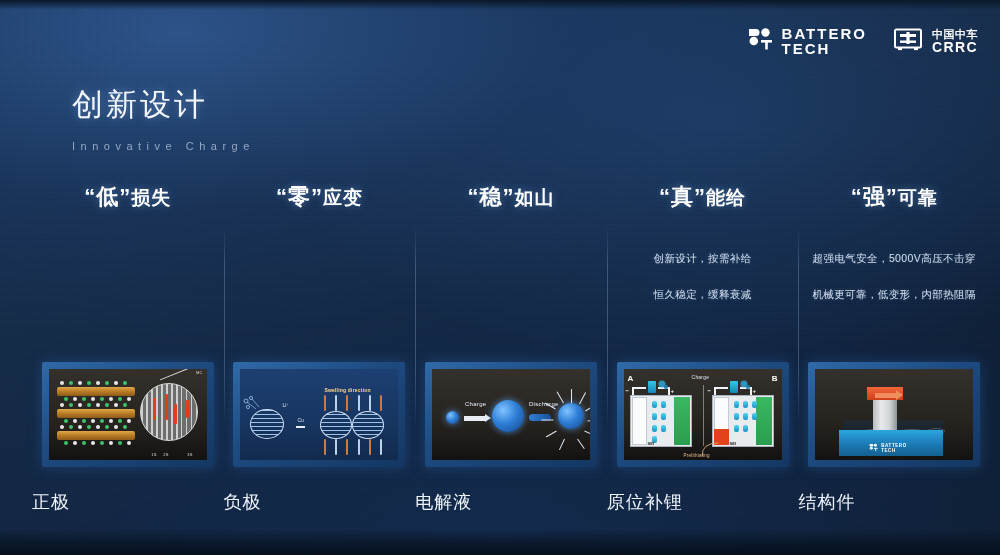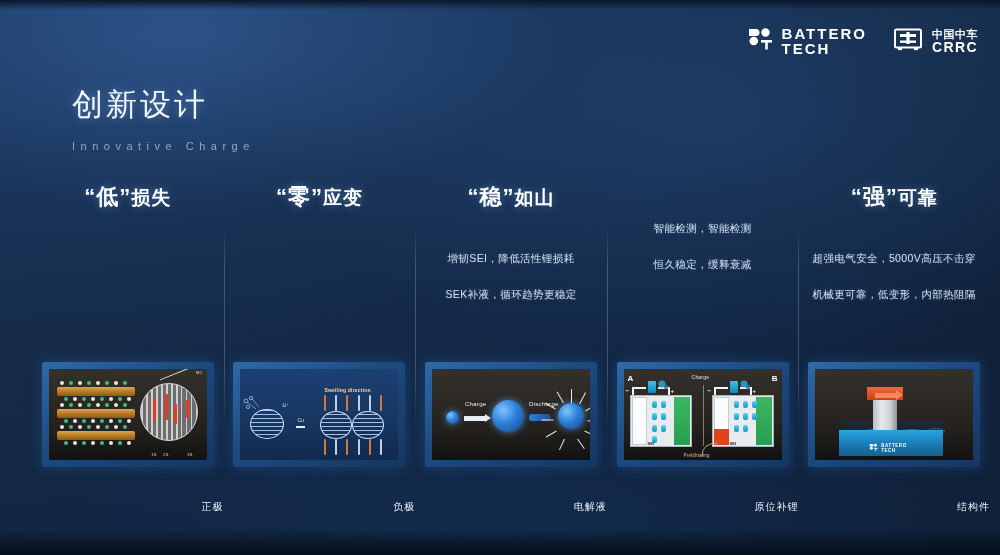--- a/index.html
+++ b/index.html
@@ -101,22 +101,22 @@
   }
   .panel{
     width:100%; height:100%; position:relative; overflow:hidden;
     background:linear-gradient(180deg,#3a332c 0%,#2a2622 55%,#171513 100%);
   }
   .panel.dark{ background:linear-gradient(180deg,#34302b 0%,#26231f 60%,#141211 100%); }
   .panel.navy{ background:linear-gradient(180deg,#1d3f72 0%,#173560 60%,#112murs 100%);
                background:linear-gradient(180deg,#1d3f72 0%,#173560 60%,#112a4e 100%); }
 
   .caption{
-    position:absolute; left:0; right:0; bottom:-2px; text-align:right;
-    font-size:10px; color:#eef3fa; letter-spacing:1px;
+    position:absolute; left:0; right:0; bottom:-2px; text-align:left;
+    font-size:18px; color:#eef3fa; letter-spacing:1px;
   }
 
   
   .lat{ position:absolute; left:8px; top:12px; width:78px; height:72px; }
   .lat-row{ position:absolute; left:0; width:78px; height:9px;
     background:linear-gradient(180deg,#e0a648 0%,#b97c26 50%,#8d5a18 100%); border-radius:2px; }
   .lat-dots{ position:absolute; left:0; width:78px; height:8px; }
   .lat-dots i{ position:absolute; width:4px; height:4px; border-radius:50%; display:block; }
   .circ{
     position:absolute; right:9px; top:14px; width:58px; height:58px; border-radius:50%;
@@ -363,24 +363,20 @@
         </div>
       </div>
 
       <div class="caption">负极</div>
     </div>
 
     <div class="col">
       <div class="col-heading">
         <span class="q">“</span><span class="q">稳</span><span class="q">”</span><span>如山</span>
       </div>
-      <div class="col-bullets">
-        <div class="bullet">增韧SEI，降低活性锂损耗</div>
-        <div class="bullet">SEK补液，循环趋势更稳定</div>
-      </div>
 
       <div class="panel-wrap">
         <div class="panel dark">
           <div class="sph" style="left:14px;top:42px;width:13px;height:13px"></div>
           <span class="lbl3" style="left:33px;top:32px">Charge</span>
           <div class="arrow3" style="left:32px;top:47px;width:22px"></div>
           <div class="sph" style="left:60px;top:31px;width:32px;height:32px"></div>
           <span class="lbl3" style="left:97px;top:32px">Discharge</span>
           <div style="position:absolute;left:97px;top:45px;width:22px;height:7px;border-radius:4px;background:linear-gradient(90deg,#2f7fd8,#1a4f95)"></div>
           <div class="sph" style="left:126px;top:34px;width:26px;height:26px"></div>
@@ -397,22 +393,25 @@
             <div class="spike" style="left:123px;top:28px;height:12px;transform:rotate(300deg)"></div>
             <div class="spike" style="left:131px;top:21px;height:13px;transform:rotate(330deg)"></div>
           </div>
         </div>
       </div>
 
       <div class="caption">电解液</div>
     </div>
 
     <div class="col">
+      <div class="col-heading">
+        <span class="q">“</span><span class="q">真</span><span class="q">”</span><span>能给</span>
+      </div>
       <div class="col-bullets">
-        <div class="bullet">智能检测，智能检测</div>
+        <div class="bullet">创新设计，按需补给</div>
         <div class="bullet">恒久稳定，缓释衰减</div>
       </div>
 
       <div class="panel-wrap">
         <div class="panel dark">
           <span class="ab" style="left:4px;top:5px">A</span>
           <span class="ab" style="right:4px;top:5px">B</span>
           <span class="lbl4" style="left:68px;top:5px">Charge</span>
           <div class="vdiv" style="left:79px"></div>
 

